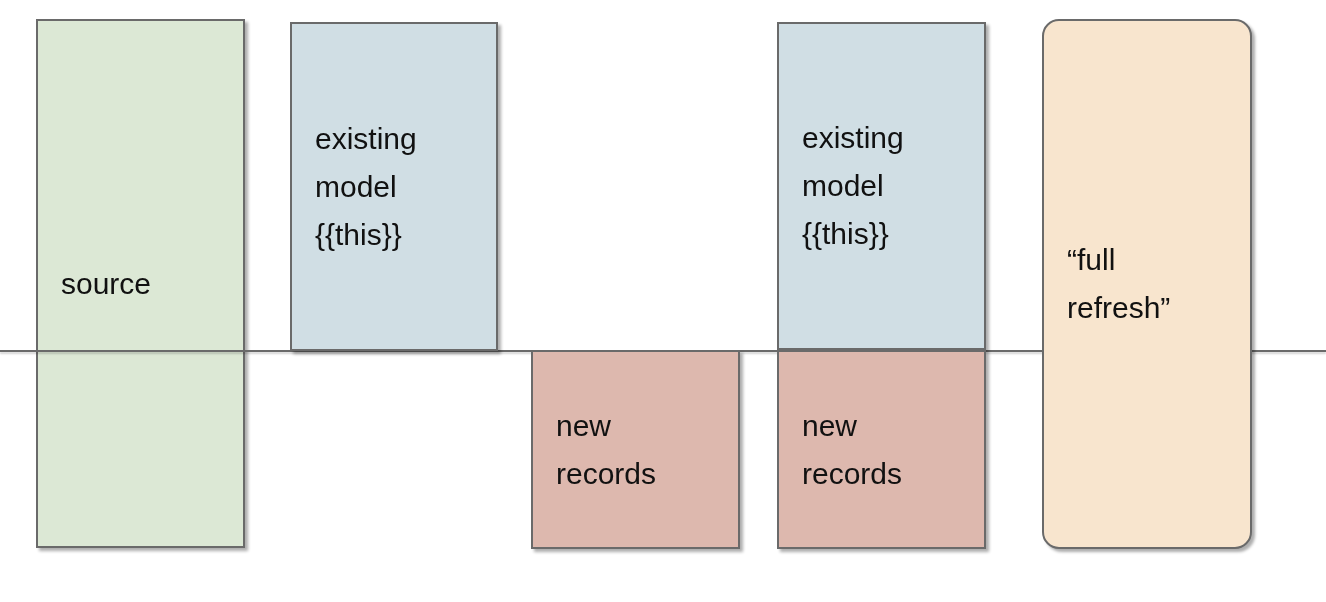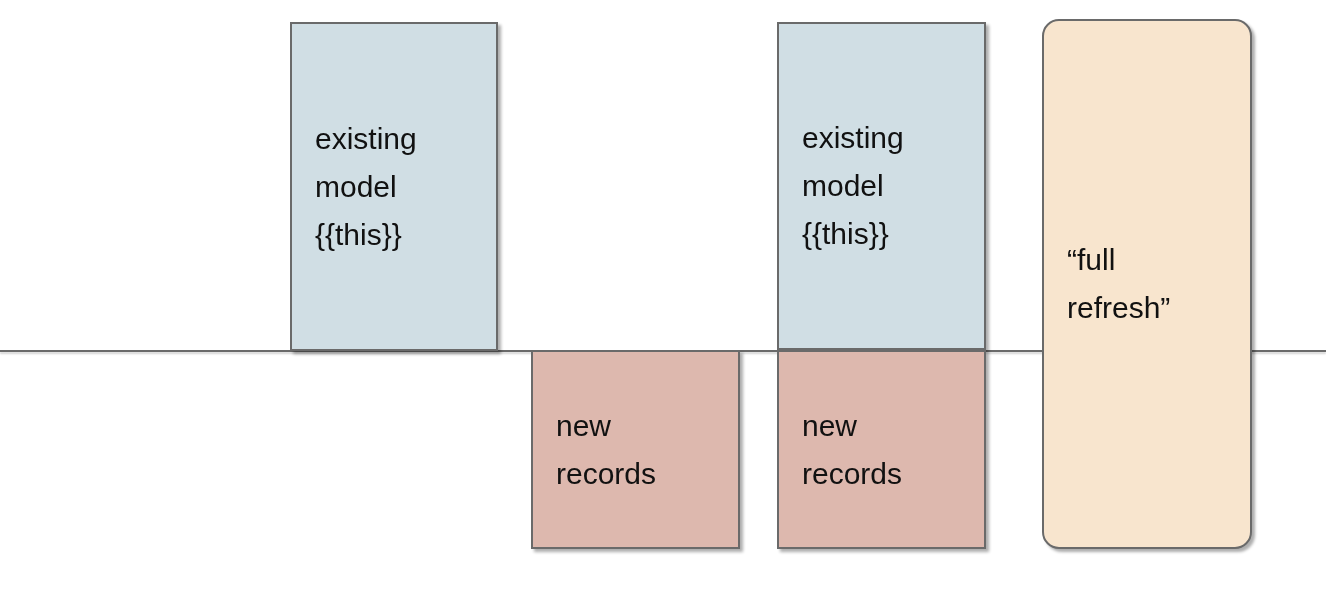--- a/index.html
+++ b/index.html
@@ -48,20 +48,23 @@
     height: 2px;
     z-index: 2;
     box-shadow: 0 2px 2px rgba(0,0,0,0.18);
   }
 </style>
 </head>
 <body>
 
 <div class="canvas">
 
+  <div class="box box-source" style="background-color: rgb(220, 232, 213);">
+    <span class="label">source</span>
+  </div>
 
   <div class="baseline" style="background-color: rgb(106, 106, 106);"></div>
 
   <div class="box box-model-1" style="background-color: rgb(208, 222, 228);">
     <span class="label">existing
 model
 {{this}}</span>
   </div>
 
   <div class="box box-new-1" style="background-color: rgb(221, 184, 174);">

